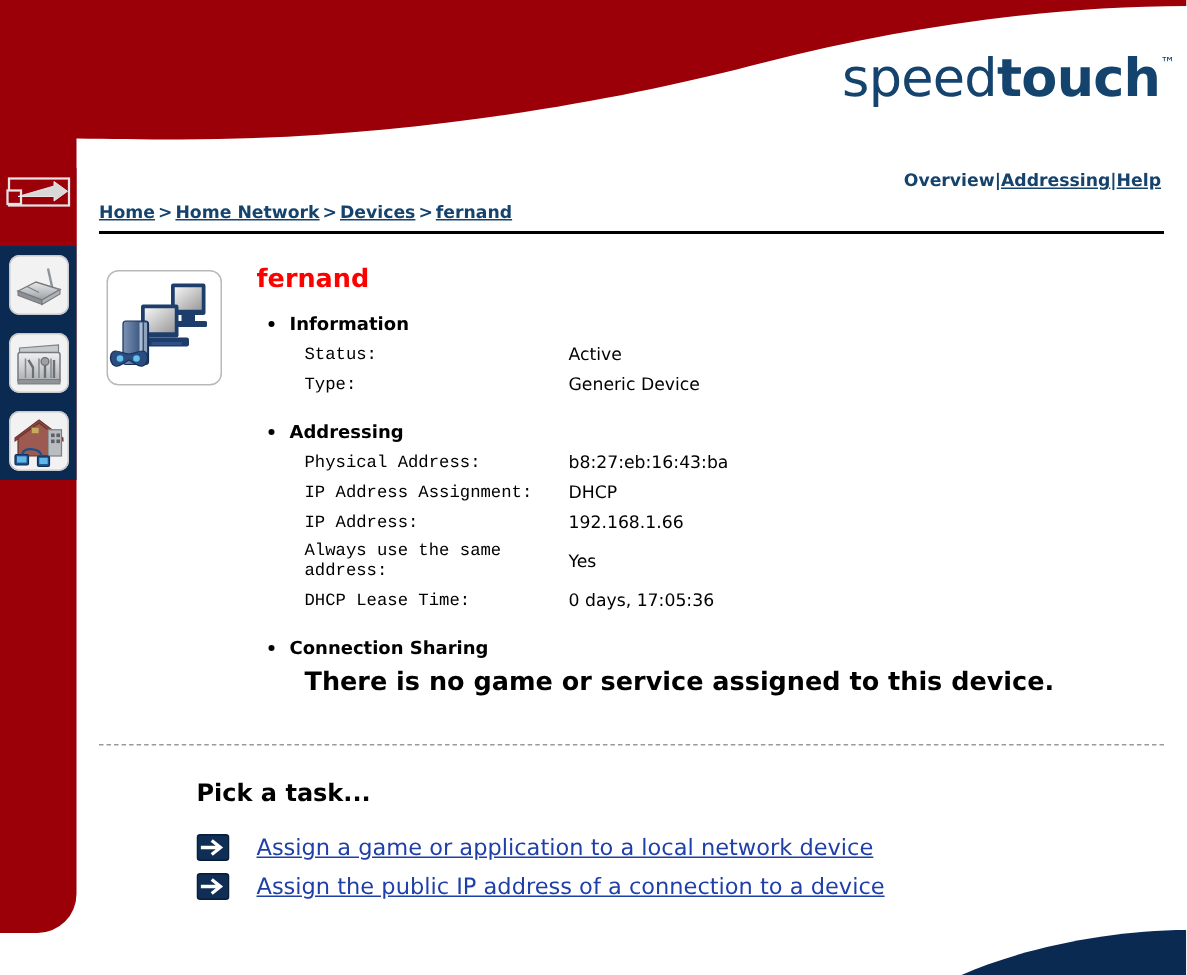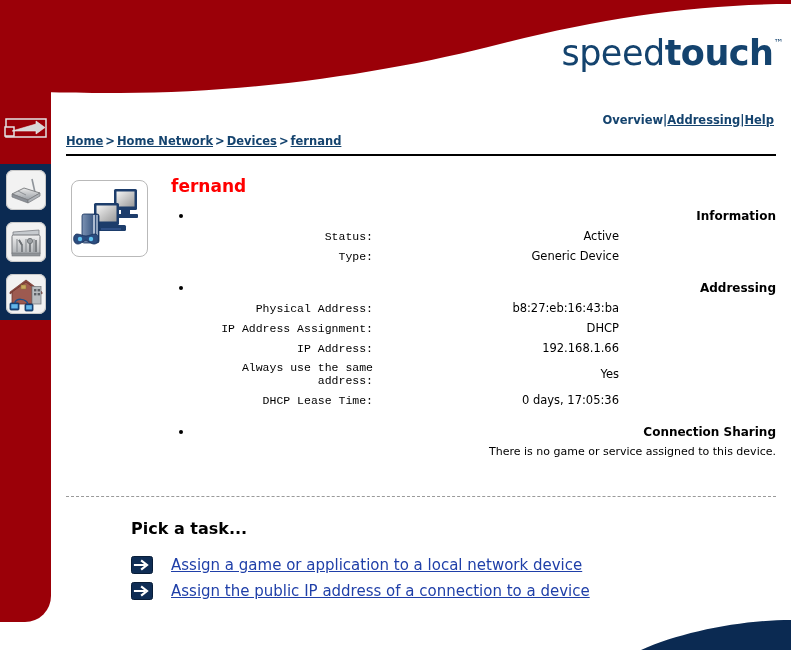--- a/index.html
+++ b/index.html
@@ -164,21 +164,20 @@
   }
   #device-title {
     color: #FF0000;
     font-size: 17px;
     font-weight: bold;
     margin: 0 0 14px 0;
     line-height: 1;
   }
   .section {
     margin-bottom: 2px;
-    text-align: right;
   }
   .section-head {
     font-size: 12px;
     font-weight: bold;
     color: #000000;
     padding-left: 22px;
     position: relative;
     margin-bottom: 6px;
   }
   .section-head .bullet {
@@ -197,24 +196,25 @@
   }
   table.kv td {
     font-size: 11.5px;
     color: #000;
     padding: 0 0 6px 0;
     vertical-align: middle;
   }
   table.kv td.k { width: 170px; padding-right: 6px; font-family: Liberation Mono, monospace; }
   table.kv td.v { width: 240px; }
   .plain-note {
-    font-size: 11px;
+    font-size: 17px;
     margin-left: 32px;
     margin-top: 0;
     color: #000;
+    font-weight: bold;
   }
 
   
   #task-area {
     margin-top: 22px;
     padding-left: 65px;
   }
   #task-title {
     font-size: 16px;
     font-weight: bold;

